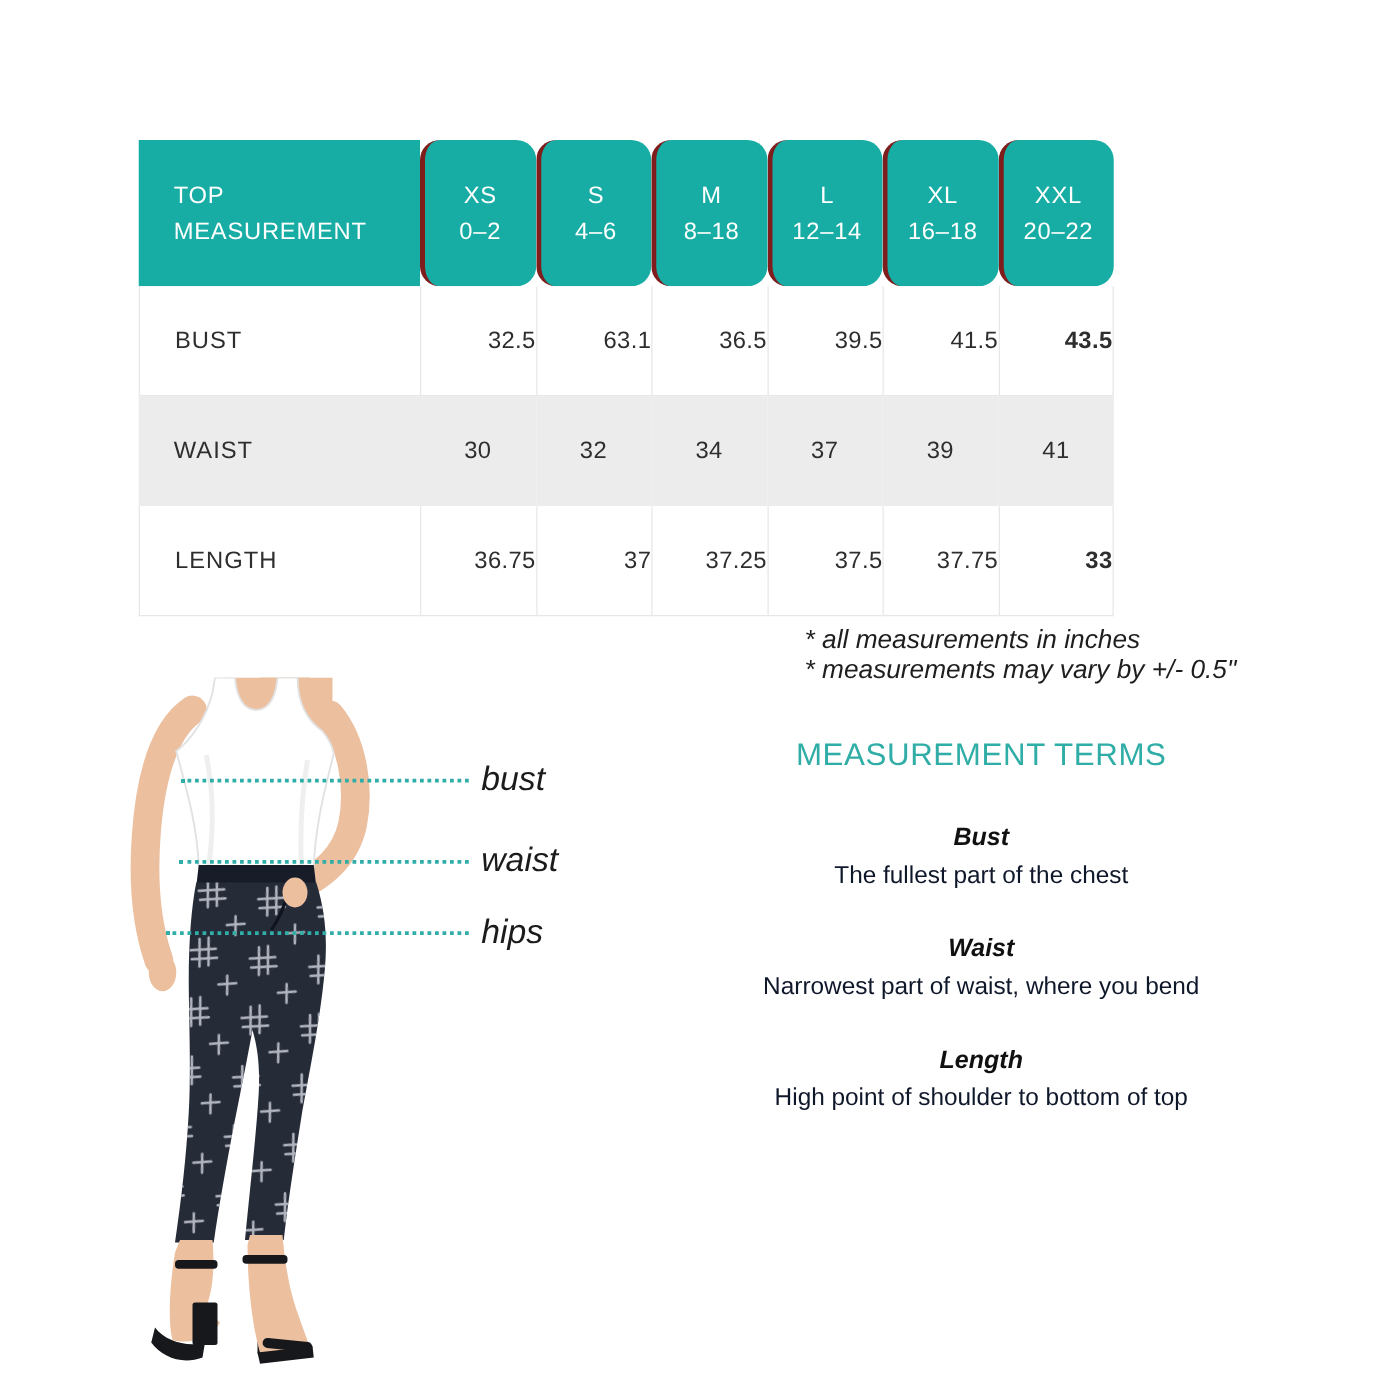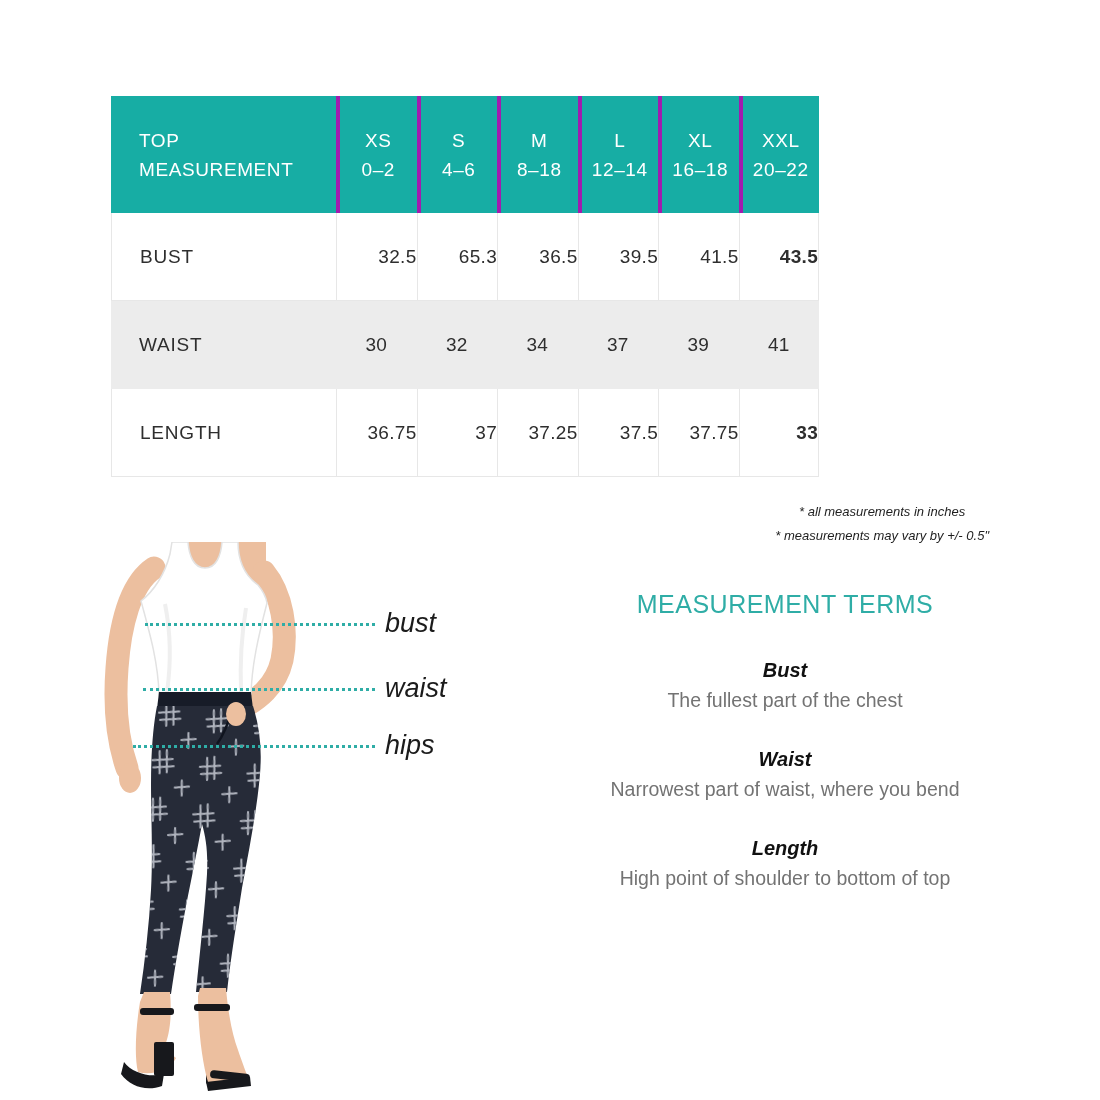--- a/index.html
+++ b/index.html
@@ -1,40 +1,40 @@
 <!DOCTYPE html>
 <html><head>
 <meta charset="utf-8">
 <style>
   * { margin:0; padding:0; box-sizing:border-box; }
   html,body { width:1100px; height:1100px; background:#ffffff;
               font-family:"Liberation Sans", sans-serif; color:#2e2e2e;
               position:relative; overflow:hidden; }
 
   
-  .table-wrap { position:absolute; left:111px; top:96px; width:708px; }
+  .table-wrap { position:absolute; left:111px; top:112px; width:780px; }
   table { width:100%; border-collapse:separate; border-spacing:0; table-layout:fixed; }
   col.label-col { width:225px; }
   th { height:117px; background:#17ada4; color:#ffffff; font-weight:400;
        font-size:19px; letter-spacing:.6px; text-align:center; vertical-align:middle; }
-  th:not(:first-child) { border-left:4px solid #a21caf; }
+  th:not(:first-child) { border-left:4px solid #7f1d1d;border-radius:16px; }
   th .hl { display:block; line-height:29px; }
   th.corner { text-align:left; padding-left:28px; }
   td { height:88px; text-align:center; vertical-align:middle;
        font-size:19px; color:#2e2e2e; background:#ffffff; letter-spacing:.3px; }
   td.row-label { text-align:left; padding-left:28px; letter-spacing:.8px; }
   tr.white td { border-bottom:1px solid #e7e7e7; }
   tr.white td:not(:first-child) { border-left:1px solid #e7e7e7;text-align:right; }
   tr.white td:first-child { border-left:1px solid #e7e7e7; }
   tr.white td:last-child  { border-right:1px solid #e7e7e7;font-weight:bold; }
   tr.gray td { background:#ececec; border:none; }
 
   
-  .footnotes { position:absolute; right:111px; top:500px; text-align:center;
-               font-style:italic; font-size:13px; line-height:24px; color:#1e1e1e; }
+  .footnotes { position:absolute; right:111px; top:500px; text-align:left;
+               font-style:italic; font-size:21px; line-height:24px; color:#1e1e1e; }
 
   
   .model { position:absolute; left:80px; top:542px; width:300px; height:558px; }
 
   .mline  { position:absolute; height:0; border-top:3px dotted #2fada6; }
   .l-bust  { left:145px; top:623px; width:230px; }
   .l-waist { left:143px; top:688px; width:232px; }
   .l-hips  { left:133px; top:745px; width:242px; }
 
   .mlabel { position:absolute; left:385px; font-style:italic; font-size:27px;
@@ -43,21 +43,21 @@
   .lab-waist { top:672px; }
   .lab-hips  { top:729px; }
 
   
   .terms { position:absolute; left:550px; top:590px; width:470px;text-align:center; }
   .terms-heading { font-size:25px; font-weight:400; letter-spacing:.5px;
                    color:#2fada6; margin-bottom:36px; }
   .term-block { margin-bottom:29px; }
   .term-name { font-weight:bold; font-style:italic; font-size:20px;
                line-height:30px; color:#111111; }
-  .term-def  { font-size:19.5px; line-height:30px; color:#737373; }
+  .term-def  { font-size:19.5px; line-height:30px; color:#0f172a; }
 </style>
 </head>
 <body>
 
 <div class="table-wrap">
   <table>
     <colgroup>
       <col class="label-col">
         <col>
         <col>
@@ -95,21 +95,21 @@
         <th>
           <span class="hl">XXL</span>
           <span class="hl">20–22</span>
         </th>
       </tr>
     </thead>
     <tbody>
       <tr class="white">
         <td class="row-label">BUST</td>
         <td>32.5</td>
-        <td>65.3</td>
+        <td>63.1</td>
         <td>36.5</td>
         <td>39.5</td>
         <td>41.5</td>
         <td>43.5</td>
       </tr>
       <tr class="gray">
         <td class="row-label">WAIST</td>
         <td>30</td>
         <td>32</td>
         <td>34</td>

